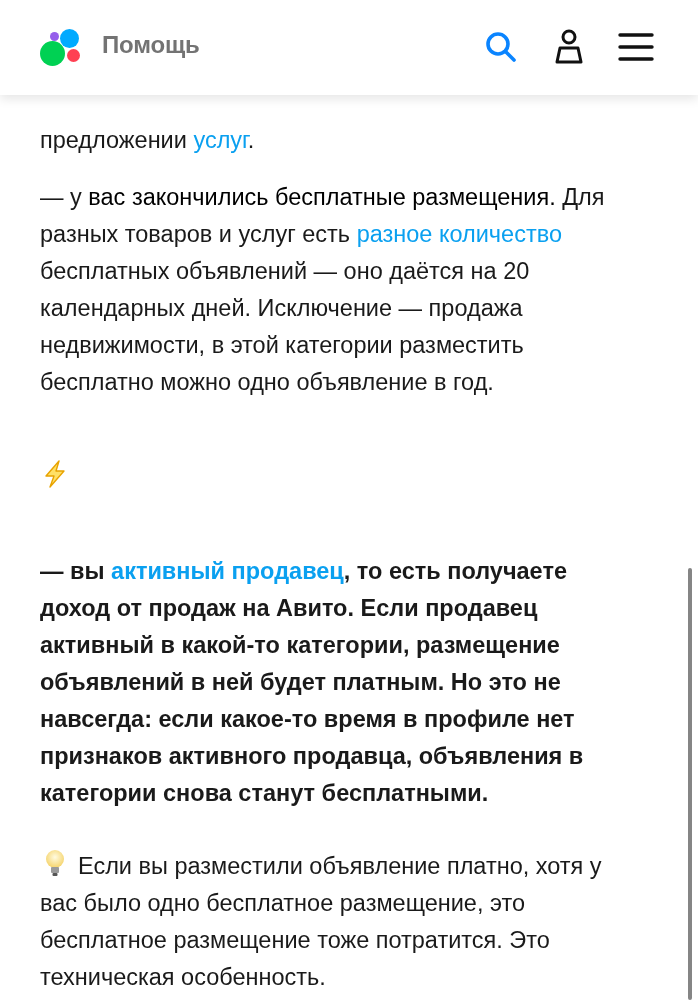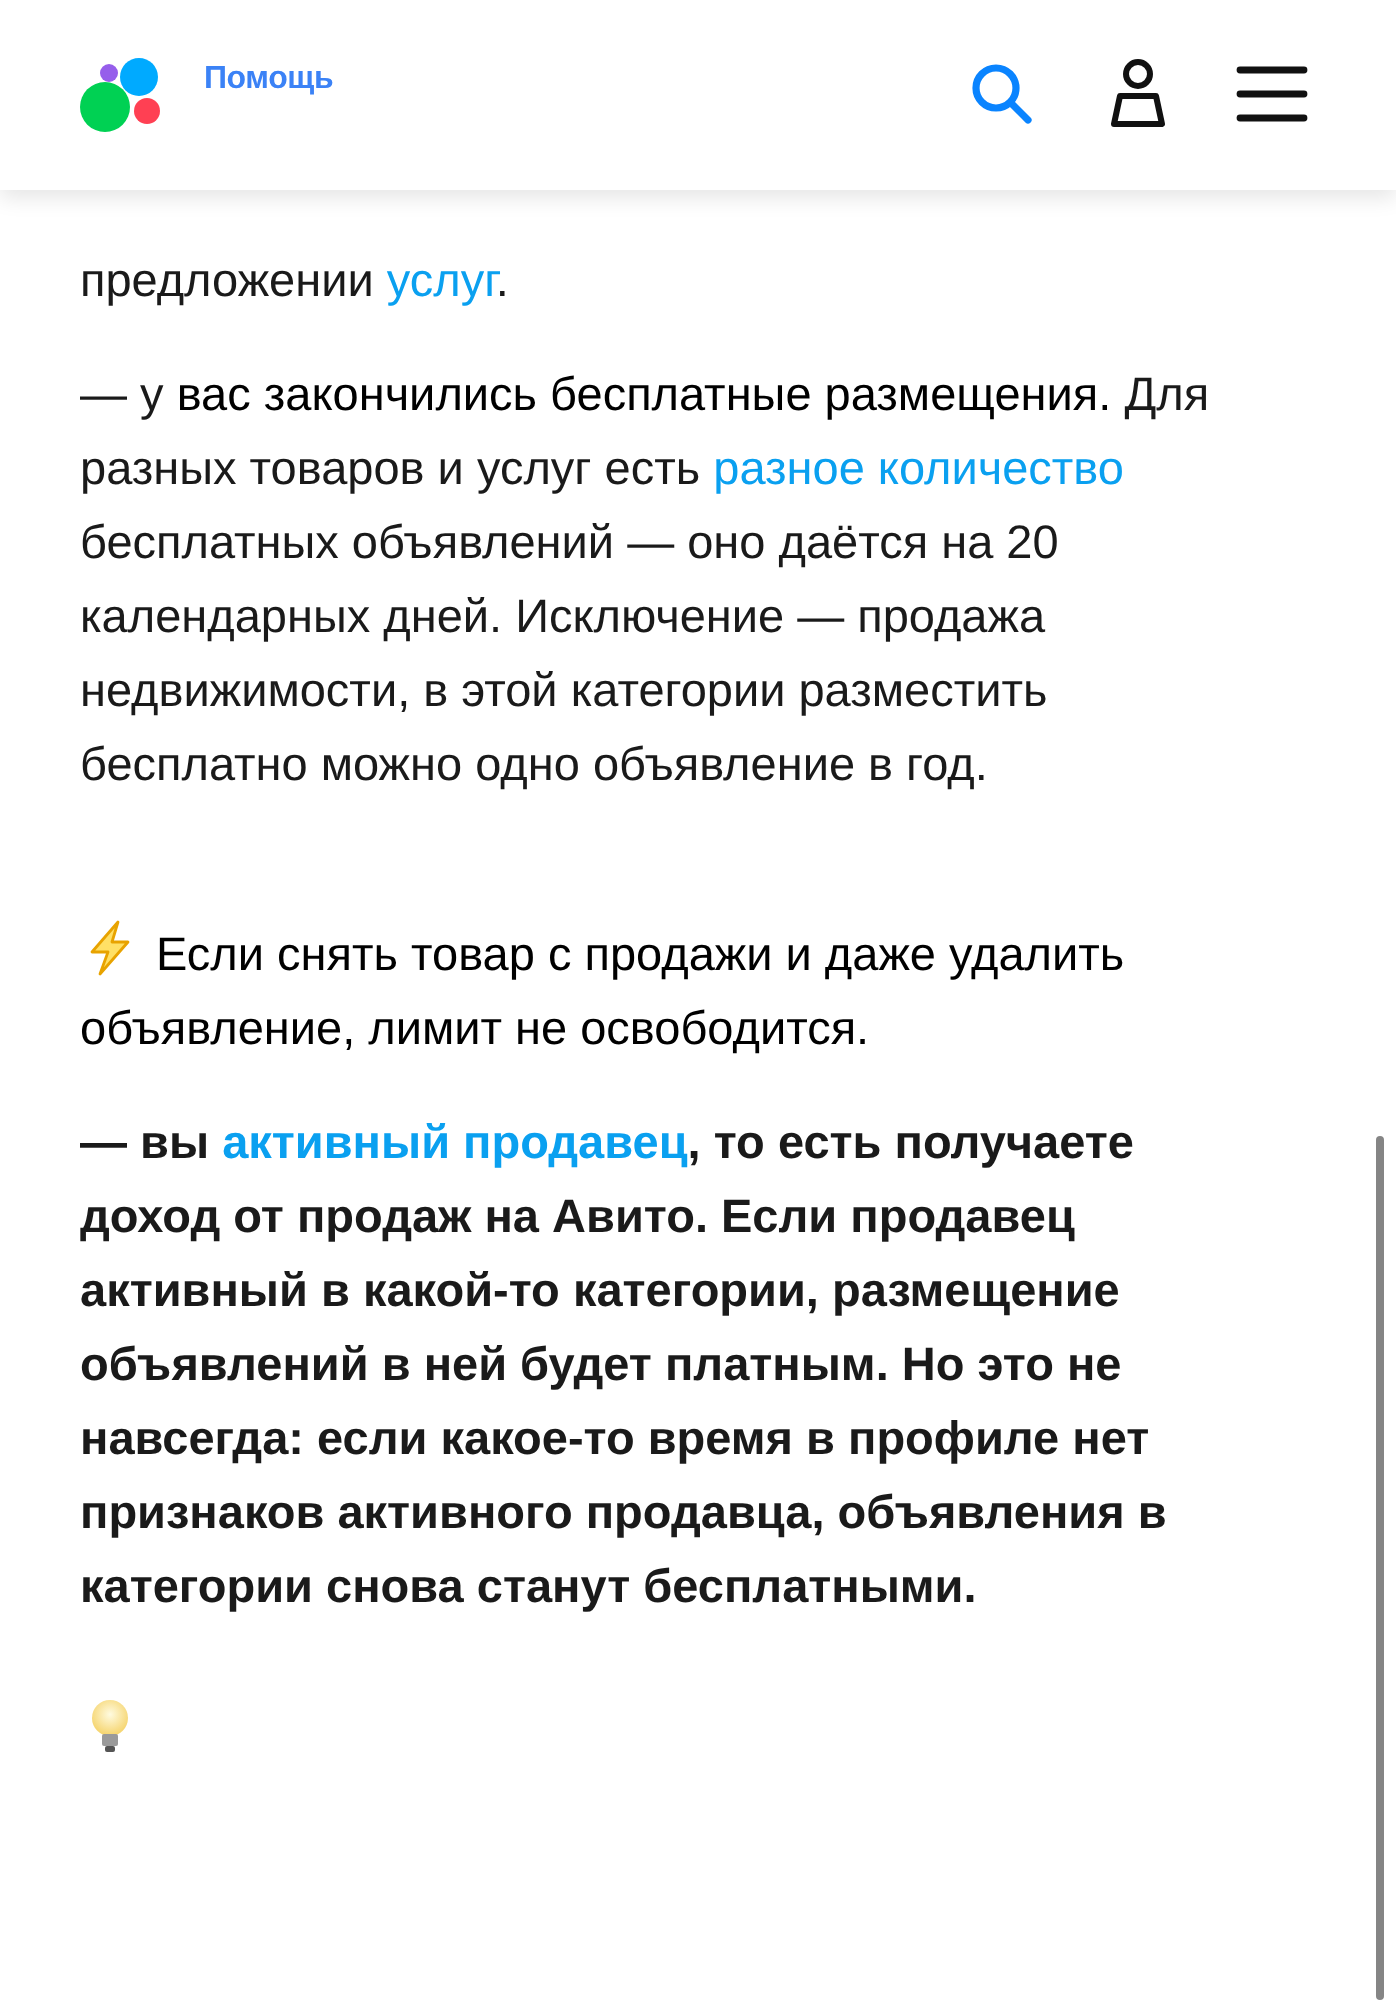--- a/index.html
+++ b/index.html
@@ -18,21 +18,21 @@
   .logo {
     position: absolute; left: 40px; top: 27px; width: 44px; height: 40px;
   }
   .logo span { position: absolute; border-radius: 50%; display: block; }
   .dot-green  { left: 0;    top: 14px; width: 25px; height: 25px; background: #00d153; }
   .dot-blue   { left: 20px; top: 2px;  width: 19px; height: 19px; background: #00aaff; }
   .dot-purple { left: 10px; top: 5px;  width: 9px;  height: 9px;  background: #965eeb; }
   .dot-red    { left: 27px; top: 22px; width: 13px; height: 13px; background: #ff4053; }
   .title {
     position: absolute; left: 102px; top: 31px;
-    font-size: 16px; font-weight: 700; color: #3b82f6;
+    font-size: 24px; font-weight: 700; color: #737373;
     letter-spacing: -0.2px;
   }
   .hicon { position: absolute; top: 28px; width: 38px; height: 38px; display: flex; align-items: center; justify-content: center; cursor: pointer; }
   .search-btn { left: 482px; }
   .profile-btn { left: 550px; }
   .menu-btn { left: 617px; }
 
   .content {
     position: absolute; left: 40px; top: 0; width: 600px;
     font-size: 23.5px; line-height: 37px; color: #1a1a1a;
@@ -85,35 +85,35 @@
     <span>предложении </span><span class="link">услуг</span><span>.</span>
   </p>
 
   <p style="top:157px;">
     <span>— у </span><b>вас закончились бесплатные размещения.</b><span> Для разных товаров и услуг есть </span><span class="link">разное количество</span><span> бесплатных объявлений — оно даётся на 20 календарных дней. Исключение — продажа недвижимости, в этой категории разместить бесплатно можно одно объявление в год.</span>
   </p>
 
   <p style="top:437px; width:620px;">
     <svg class="emoji" viewBox="0 0 30 30">
       <path d="M19 2 L6 17 H14 L10 28 L24 12 H16 Z" fill="#ffe066" stroke="#e8a300" stroke-width="1.4" stroke-linejoin="round"></path>
-    </svg><b>Если снять товар с продажи и даже удалить объявление, лимит не освободится.</b>
+    </svg>
   </p>
 
   <p style="top:531px;font-weight:bold;">
     <span>— вы </span><span class="link">активный продавец</span><span>, то есть получаете доход от продаж на Авито. Если продавец активный в какой-то категории, размещение объявлений в ней будет платным. Но это не навсегда: если какое-то время в профиле нет признаков активного продавца, объявления в категории снова станут бесплатными.</span>
   </p>
 
   <p style="top:826px;">
     <svg class="emoji" viewBox="0 0 30 30">
       <defs>
         <radialGradient id="bulb" cx="50%" cy="40%" r="60%">
           <stop offset="0%" stop-color="#fffbe0"></stop>
           <stop offset="100%" stop-color="#f5d36a"></stop>
         </radialGradient>
       </defs>
       <circle cx="15" cy="11" r="9" fill="url(#bulb)"></circle>
       <rect x="11" y="19" width="8" height="6" fill="#9a9a9a" rx="1"></rect>
       <rect x="12.5" y="25" width="5" height="3" fill="#555" rx="1"></rect>
-    </svg>
+    </svg><span>Если вы разместили объявление платно, хотя у вас было одно бесплатное размещение, это бесплатное размещение тоже потратится. Это техническая особенность.</span>
   </p>
 </div>
 
 <div class="scrollbar"></div>
 
 </body></html>

